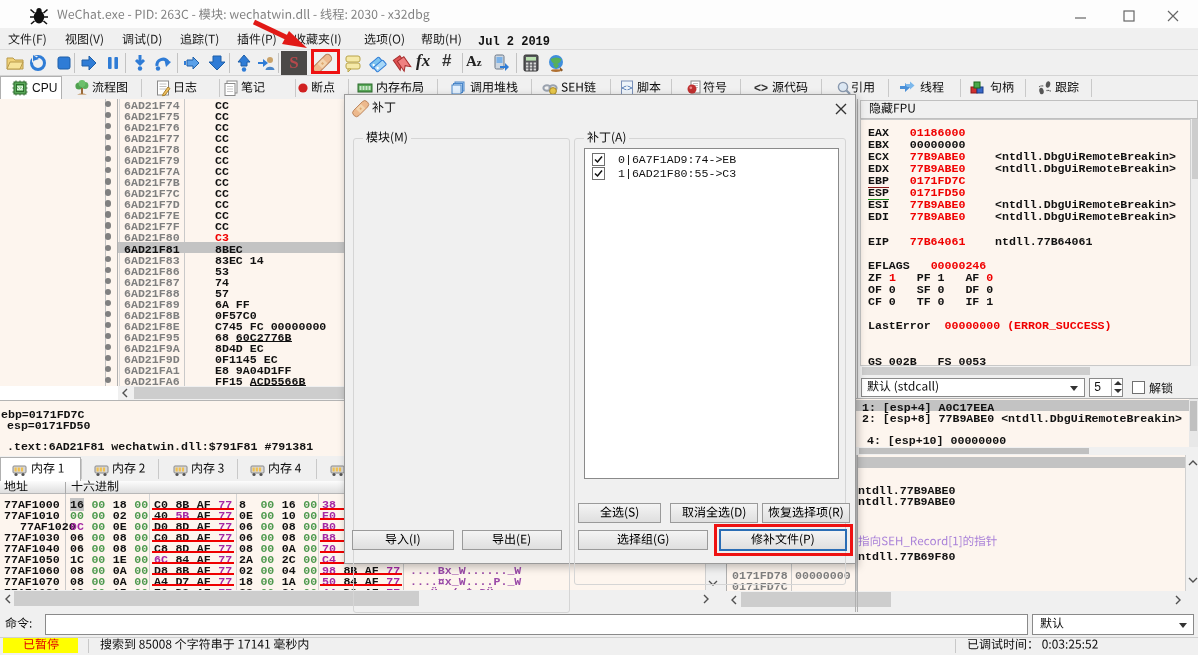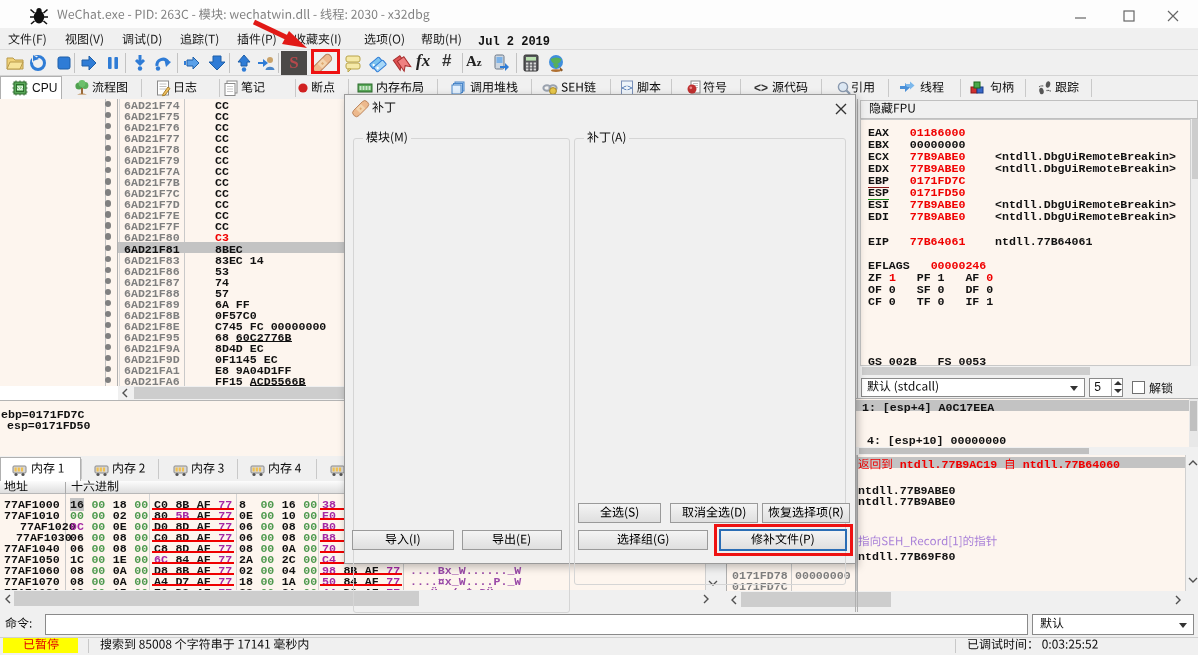--- a/index.html
+++ b/index.html
@@ -768,20 +768,21 @@
 <div class="abs" style="left:118px;top:386px;width:607px;height:14px;background:#f0f0f0">
  <svg class="abs" style="left:3px;top:3px" width="8" height="8">
       <path d="M6 0 L2 4 L6 8" stroke="#505050" stroke-width="1.4" fill="none"></path>
     </svg>
  <div class="abs" style="left:16px;top:1px;width:440px;height:12px;background:#cdcdcd"></div>
 </div>
 
 <div class="abs cream" style="left:0;top:400px;width:725px;height:56px;border-top:1px solid #b4b4b4">
  <div class="abs mono" style="left:1px;top:7px;color:#111">ebp=0171FD7C</div>
  <div class="abs mono" style="left:7px;top:18.3px;color:#111">esp=0171FD50</div>
+ <div class="abs mono" style="left:7px;top:38.5px;color:#111">.text:6AD21F81 wechatwin.dll:$791F81 #791381</div>
 </div>
 
 <div class="abs" style="left:0;top:456px;width:725px;height:25px;background:#f0f0f0">
  <div class="tabsep" style="left:81px"></div>
  <div class="tabsep" style="left:158px"></div>
  <div class="tabsep" style="left:237px"></div>
  <div class="tabsep" style="left:316px"></div>
  <div class="abs" style="left:0;top:1px;width:81px;height:24px;background:#fff;border:1px solid #b0b0b0;border-bottom:none"></div>
  <svg class="abs" style="left:12px;top:5px" width="16" height="16" viewBox="0 0 16 16">
       <rect x="1" y="5" width="13" height="7" rx="1" fill="#d8d8d8" stroke="#8a8a8a"></rect>
@@ -916,21 +917,21 @@
 <div class="abs mono" style="left:322.0px;top:4.2px;color:#a428a4;">38</div>
 <div class="abs mono" style="left:343.4px;top:4.2px;color:#111;">84</div>
 <div class="abs mono" style="left:364.8px;top:4.2px;color:#111;">AF</div>
 <div class="abs mono" style="left:386.2px;top:4.2px;color:#a428a4;">77</div>
 <div class="abs" style="left:320px;top:13.5px;width:82px;height:2px;background:#f00000"></div>
 <div class="abs mono" style="left:4px;top:15.1px;color:#111">77AF1010</div>
 <div class="abs mono" style="left:70.0px;top:15.1px;color:#4f9a4f;">00</div>
 <div class="abs mono" style="left:91.4px;top:15.1px;color:#4f9a4f;">00</div>
 <div class="abs mono" style="left:112.8px;top:15.1px;color:#111;">02</div>
 <div class="abs mono" style="left:134.2px;top:15.1px;color:#4f9a4f;">00</div>
-<div class="abs mono" style="left:154.0px;top:15.1px;color:#111;">80</div>
+<div class="abs mono" style="left:154.0px;top:15.1px;color:#111;">40</div>
 <div class="abs mono" style="left:175.4px;top:15.1px;color:#a428a4;">5B</div>
 <div class="abs mono" style="left:196.8px;top:15.1px;color:#111;">AF</div>
 <div class="abs mono" style="left:218.2px;top:15.1px;color:#a428a4;">77</div>
 <div class="abs" style="left:152px;top:24.4px;width:82px;height:2px;background:#f00000"></div>
 <div class="abs mono" style="left:239.0px;top:15.1px;color:#111;">0E</div>
 <div class="abs mono" style="left:260.4px;top:15.1px;color:#4f9a4f;">00</div>
 <div class="abs mono" style="left:281.8px;top:15.1px;color:#111;">10</div>
 <div class="abs mono" style="left:303.2px;top:15.1px;color:#4f9a4f;">00</div>
 <div class="abs mono" style="left:322.0px;top:15.1px;color:#a428a4;">E0</div>
 <div class="abs mono" style="left:343.4px;top:15.1px;color:#111;">8B</div>
@@ -949,21 +950,21 @@
 <div class="abs" style="left:152px;top:35.4px;width:82px;height:2px;background:#f00000"></div>
 <div class="abs mono" style="left:239.0px;top:26.1px;color:#111;">06</div>
 <div class="abs mono" style="left:260.4px;top:26.1px;color:#4f9a4f;">00</div>
 <div class="abs mono" style="left:281.8px;top:26.1px;color:#111;">08</div>
 <div class="abs mono" style="left:303.2px;top:26.1px;color:#4f9a4f;">00</div>
 <div class="abs mono" style="left:322.0px;top:26.1px;color:#a428a4;">B0</div>
 <div class="abs mono" style="left:343.4px;top:26.1px;color:#111;">8D</div>
 <div class="abs mono" style="left:364.8px;top:26.1px;color:#111;">AF</div>
 <div class="abs mono" style="left:386.2px;top:26.1px;color:#a428a4;">77</div>
 <div class="abs" style="left:320px;top:35.4px;width:82px;height:2px;background:#f00000"></div>
-<div class="abs mono" style="left:16px;top:37.0px;color:#111">77AF1030</div>
+<div class="abs mono" style="left:4px;top:37.0px;color:#111">77AF1030</div>
 <div class="abs mono" style="left:70.0px;top:37.0px;color:#111;">06</div>
 <div class="abs mono" style="left:91.4px;top:37.0px;color:#4f9a4f;">00</div>
 <div class="abs mono" style="left:112.8px;top:37.0px;color:#111;">08</div>
 <div class="abs mono" style="left:134.2px;top:37.0px;color:#4f9a4f;">00</div>
 <div class="abs mono" style="left:154.0px;top:37.0px;color:#111;">C0</div>
 <div class="abs mono" style="left:175.4px;top:37.0px;color:#111;">8D</div>
 <div class="abs mono" style="left:196.8px;top:37.0px;color:#111;">AF</div>
 <div class="abs mono" style="left:218.2px;top:37.0px;color:#a428a4;">77</div>
 <div class="abs" style="left:152px;top:46.3px;width:82px;height:2px;background:#f00000"></div>
 <div class="abs mono" style="left:239.0px;top:37.0px;color:#111;">06</div>
@@ -1089,36 +1090,20 @@
       <path d="M6 0 L2 4 L6 8" stroke="#505050" stroke-width="1.4" fill="none"></path>
     </svg>
  <div class="abs" style="left:14px;top:1px;width:405px;height:15px;background:#cdcdcd"></div>
  <svg class="abs" style="left:702px;top:5px" width="8" height="8">
       <path d="M2 0 L6 4 L2 8" stroke="#505050" stroke-width="1.4" fill="none"></path>
     </svg>
 </div>
 
 <div class="abs cream" style="left:726px;top:455px;width:472px;height:137px;border-left:1px solid #b0b0b0;overflow:hidden">
  <div class="abs" style="left:0;top:1.5px;width:458px;height:11.1px;background:#c3c3c3"></div>
-    <div class="abs" style="left:131px;top:2.5px;color:#f00000"><span style="display:inline-flex;align-items:flex-start">
-        <svg class="zh" width="34.8" height="14.5" style="width:34.8px;height:14.5px">
-          <g transform="translate(0,10.21) scale(0.011600,-0.011600)">
-            <use href="#zg113" x="0"></use>
-            <use href="#zg114" x="1000"></use>
-            <use href="#zg115" x="2000"></use>
-          </g>
-        </svg>
-        <span class="mono" style="color:#f00000"> ntdll.77B9AC19 </span>
-        <svg class="zh" width="11.6" height="14.5" style="width:11.6px;height:14.5px">
-          <g transform="translate(0,10.21) scale(0.011600,-0.011600)">
-            <use href="#zg116" x="0"></use>
-          </g>
-        </svg>
-        <span class="mono" style="color:#f00000"> ntdll.77B64060</span>
-      </span></div>
 <div class="abs" style="left:131px;top:24.7px;color:#111"><span class="mono" style="color:#111">ntdll.77B9ABE0</span></div>
 <div class="abs" style="left:131px;top:35.8px;color:#111"><span class="mono" style="color:#111">ntdll.77B9ABE0</span></div>
 <div class="abs" style="left:131px;top:80.2px;color:#a87fd8">
       <svg class="zh" width="139.4" height="14.5" style="width:139.4px;height:14.5px">
         <g transform="translate(0,10.21) scale(0.011600,-0.011600)">
           <use href="#zg117" x="0"></use>
           <use href="#zg118" x="1000"></use>
           <use href="#zg67" x="2000"></use>
           <use href="#zg68" x="2596"></use>
           <use href="#zg52" x="3185"></use>
@@ -1188,20 +1173,21 @@
 <div class="abs mono" style="left:7px;top:42.2px;line-height:1.2"><span class="mono" style="color:#111">EDX   </span><span class="mono" style="color:#f00000">77B9ABE0</span></div>
 <div class="abs mono" style="left:7px;top:54.2px;line-height:1.2"><span class="mono" style="color:#111;border-bottom:1.5px solid #8b1a1a">EBP</span><span class="mono" style="color:#111">   </span><span class="mono" style="color:#f00000">0171FD7C</span></div>
 <div class="abs mono" style="left:7px;top:66.2px;line-height:1.2"><span class="mono" style="color:#111;border-bottom:1.5px solid #1a8b1a">ESP</span><span class="mono" style="color:#111">   </span><span class="mono" style="color:#f00000">0171FD50</span></div>
 <div class="abs mono" style="left:7px;top:78.3px;line-height:1.2"><span class="mono" style="color:#111">ESI   </span><span class="mono" style="color:#f00000">77B9ABE0</span></div>
 <div class="abs mono" style="left:7px;top:90.4px;line-height:1.2"><span class="mono" style="color:#111">EDI   </span><span class="mono" style="color:#f00000">77B9ABE0</span></div>
 <div class="abs mono" style="left:7px;top:114.5px;line-height:1.2"><span class="mono" style="color:#111">EIP   </span><span class="mono" style="color:#f00000">77B64061</span></div>
 <div class="abs mono" style="left:7px;top:138.6px;line-height:1.2"><span class="mono" style="color:#111">EFLAGS   </span><span class="mono" style="color:#f00000">00000246</span></div>
 <div class="abs mono" style="left:7px;top:150.6px;line-height:1.2"><span class="mono" style="color:#111">ZF </span><span class="mono" style="color:#f00000">1</span><span class="mono" style="color:#111">   PF 1   AF </span><span class="mono" style="color:#f00000">0</span></div>
 <div class="abs mono" style="left:7px;top:162.7px;line-height:1.2"><span class="mono" style="color:#111">OF 0   SF 0   DF 0</span></div>
 <div class="abs mono" style="left:7px;top:174.7px;line-height:1.2"><span class="mono" style="color:#111">CF 0   TF 0   IF 1</span></div>
+<div class="abs mono" style="left:7px;top:198.8px;line-height:1.2"><span class="mono" style="color:#111">LastError  </span><span class="mono" style="color:#f00000">00000000 (ERROR_SUCCESS)</span></div>
 <div class="abs mono" style="left:7px;top:235.0px;line-height:1.2"><span class="mono" style="color:#111">GS 002B   FS 0053</span></div>
 <div class="abs mono" style="left:134px;top:30.1px;color:#111;line-height:1.2">&lt;ntdll.DbgUiRemoteBreakin&gt;</div>
 <div class="abs mono" style="left:134px;top:42.2px;color:#111;line-height:1.2">&lt;ntdll.DbgUiRemoteBreakin&gt;</div>
 <div class="abs mono" style="left:134px;top:78.3px;color:#111;line-height:1.2">&lt;ntdll.DbgUiRemoteBreakin&gt;</div>
 <div class="abs mono" style="left:134px;top:90.4px;color:#111;line-height:1.2">&lt;ntdll.DbgUiRemoteBreakin&gt;</div>
 <div class="abs mono" style="left:134px;top:114.5px;color:#111;line-height:1.2">ntdll.77B64061</div>
 </div>
 <div class="abs" style="left:1190px;top:119px;width:8px;height:247px;background:#ececec;border-left:1px solid #d0d0d0">
     <div class="abs" style="left:1px;top:0;width:6px;height:60px;background:#cdcdcd"></div>
   </div>
@@ -1248,20 +1234,21 @@
       <g transform="translate(0,10.56) scale(0.012000,-0.012000)">
         <use href="#zg108" x="0"></use>
         <use href="#zg109" x="1000"></use>
       </g>
     </svg>
   </div>
 
 <div class="abs cream" style="left:855px;top:398px;width:343px;height:49px;border-top:1px solid #b4b4b4">
 <div class="abs" style="left:0;top:0.5px;width:334px;height:11.3px;background:#c3c3c3"></div>
 <div class="abs mono" style="left:7px;top:1.5px;color:#111">1: [esp+4] A0C17EEA</div>
+<div class="abs mono" style="left:7px;top:12.8px;color:#111">2: [esp+8] 77B9ABE0 &lt;ntdll.DbgUiRemoteBreakin&gt;</div>
 <div class="abs mono" style="left:12px;top:35.4px;color:#111">4: [esp+10] 00000000</div>
  <div class="abs" style="left:334px;top:0;width:9px;height:49px;background:#e8e8e8">
       <div class="abs" style="left:1px;top:2px;width:7px;height:30px;background:#c0c0c0"></div>
     </div>
 </div>
 <div class="abs" style="left:855px;top:447px;width:343px;height:8px;background:#f0f0f0">
  <div class="abs" style="left:4px;top:1px;width:230px;height:6px;background:#c0c0c0"></div>
 </div>
 
 <div class="abs" style="left:0;top:612px;width:1198px;height:25px;background:#f0f0f0"></div>
@@ -1395,20 +1382,34 @@
           <g transform="translate(0,10.56) scale(0.012000,-0.012000)">
             <use href="#zg89" x="0"></use>
             <use href="#zg90" x="1000"></use>
             <use href="#zg32" x="2000"></use>
             <use href="#zg92" x="2338"></use>
             <use href="#zg34" x="2946"></use>
           </g>
         </svg>
       </legend>
  </fieldset>
+ <div class="abs" style="left:239px;top:53px;width:255px;height:331px;background:#fff;border:1px solid #8a8a8a">
+  <div class="abs" style="left:7px;top:4px;width:13px;height:13px;background:#fff;border:1px solid #707070">
+   <svg class="abs" style="left:1px;top:1px" width="9" height="9">
+          <path d="M1 4.5 L3.5 7 L8 1.5" stroke="#111" stroke-width="1.5" fill="none"></path>
+        </svg>
+  </div>
+  <span class="abs mono-n" style="left:33px;top:4px;color:#111">0|6A7F1AD9:74-&gt;EB</span>
+  <div class="abs" style="left:7px;top:18px;width:13px;height:13px;background:#fff;border:1px solid #707070">
+   <svg class="abs" style="left:1px;top:1px" width="9" height="9">
+          <path d="M1 4.5 L3.5 7 L8 1.5" stroke="#111" stroke-width="1.5" fill="none"></path>
+        </svg>
+  </div>
+  <span class="abs mono-n" style="left:33px;top:18px;color:#111">1|6AD21F80:55-&gt;C3</span>
+ </div>
 
  <div class="btn" style="left:233px;top:408px;width:83px;height:20px">
       <svg class="zh" width="39.3" height="15.0" style="width:39.3px;height:15.0px">
         <g transform="translate(0,10.56) scale(0.012000,-0.012000)">
           <use href="#zg93" x="0"></use>
           <use href="#zg47" x="1000"></use>
           <use href="#zg32" x="2000"></use>
           <use href="#zg67" x="2338"></use>
           <use href="#zg34" x="2934"></use>
         </g>

